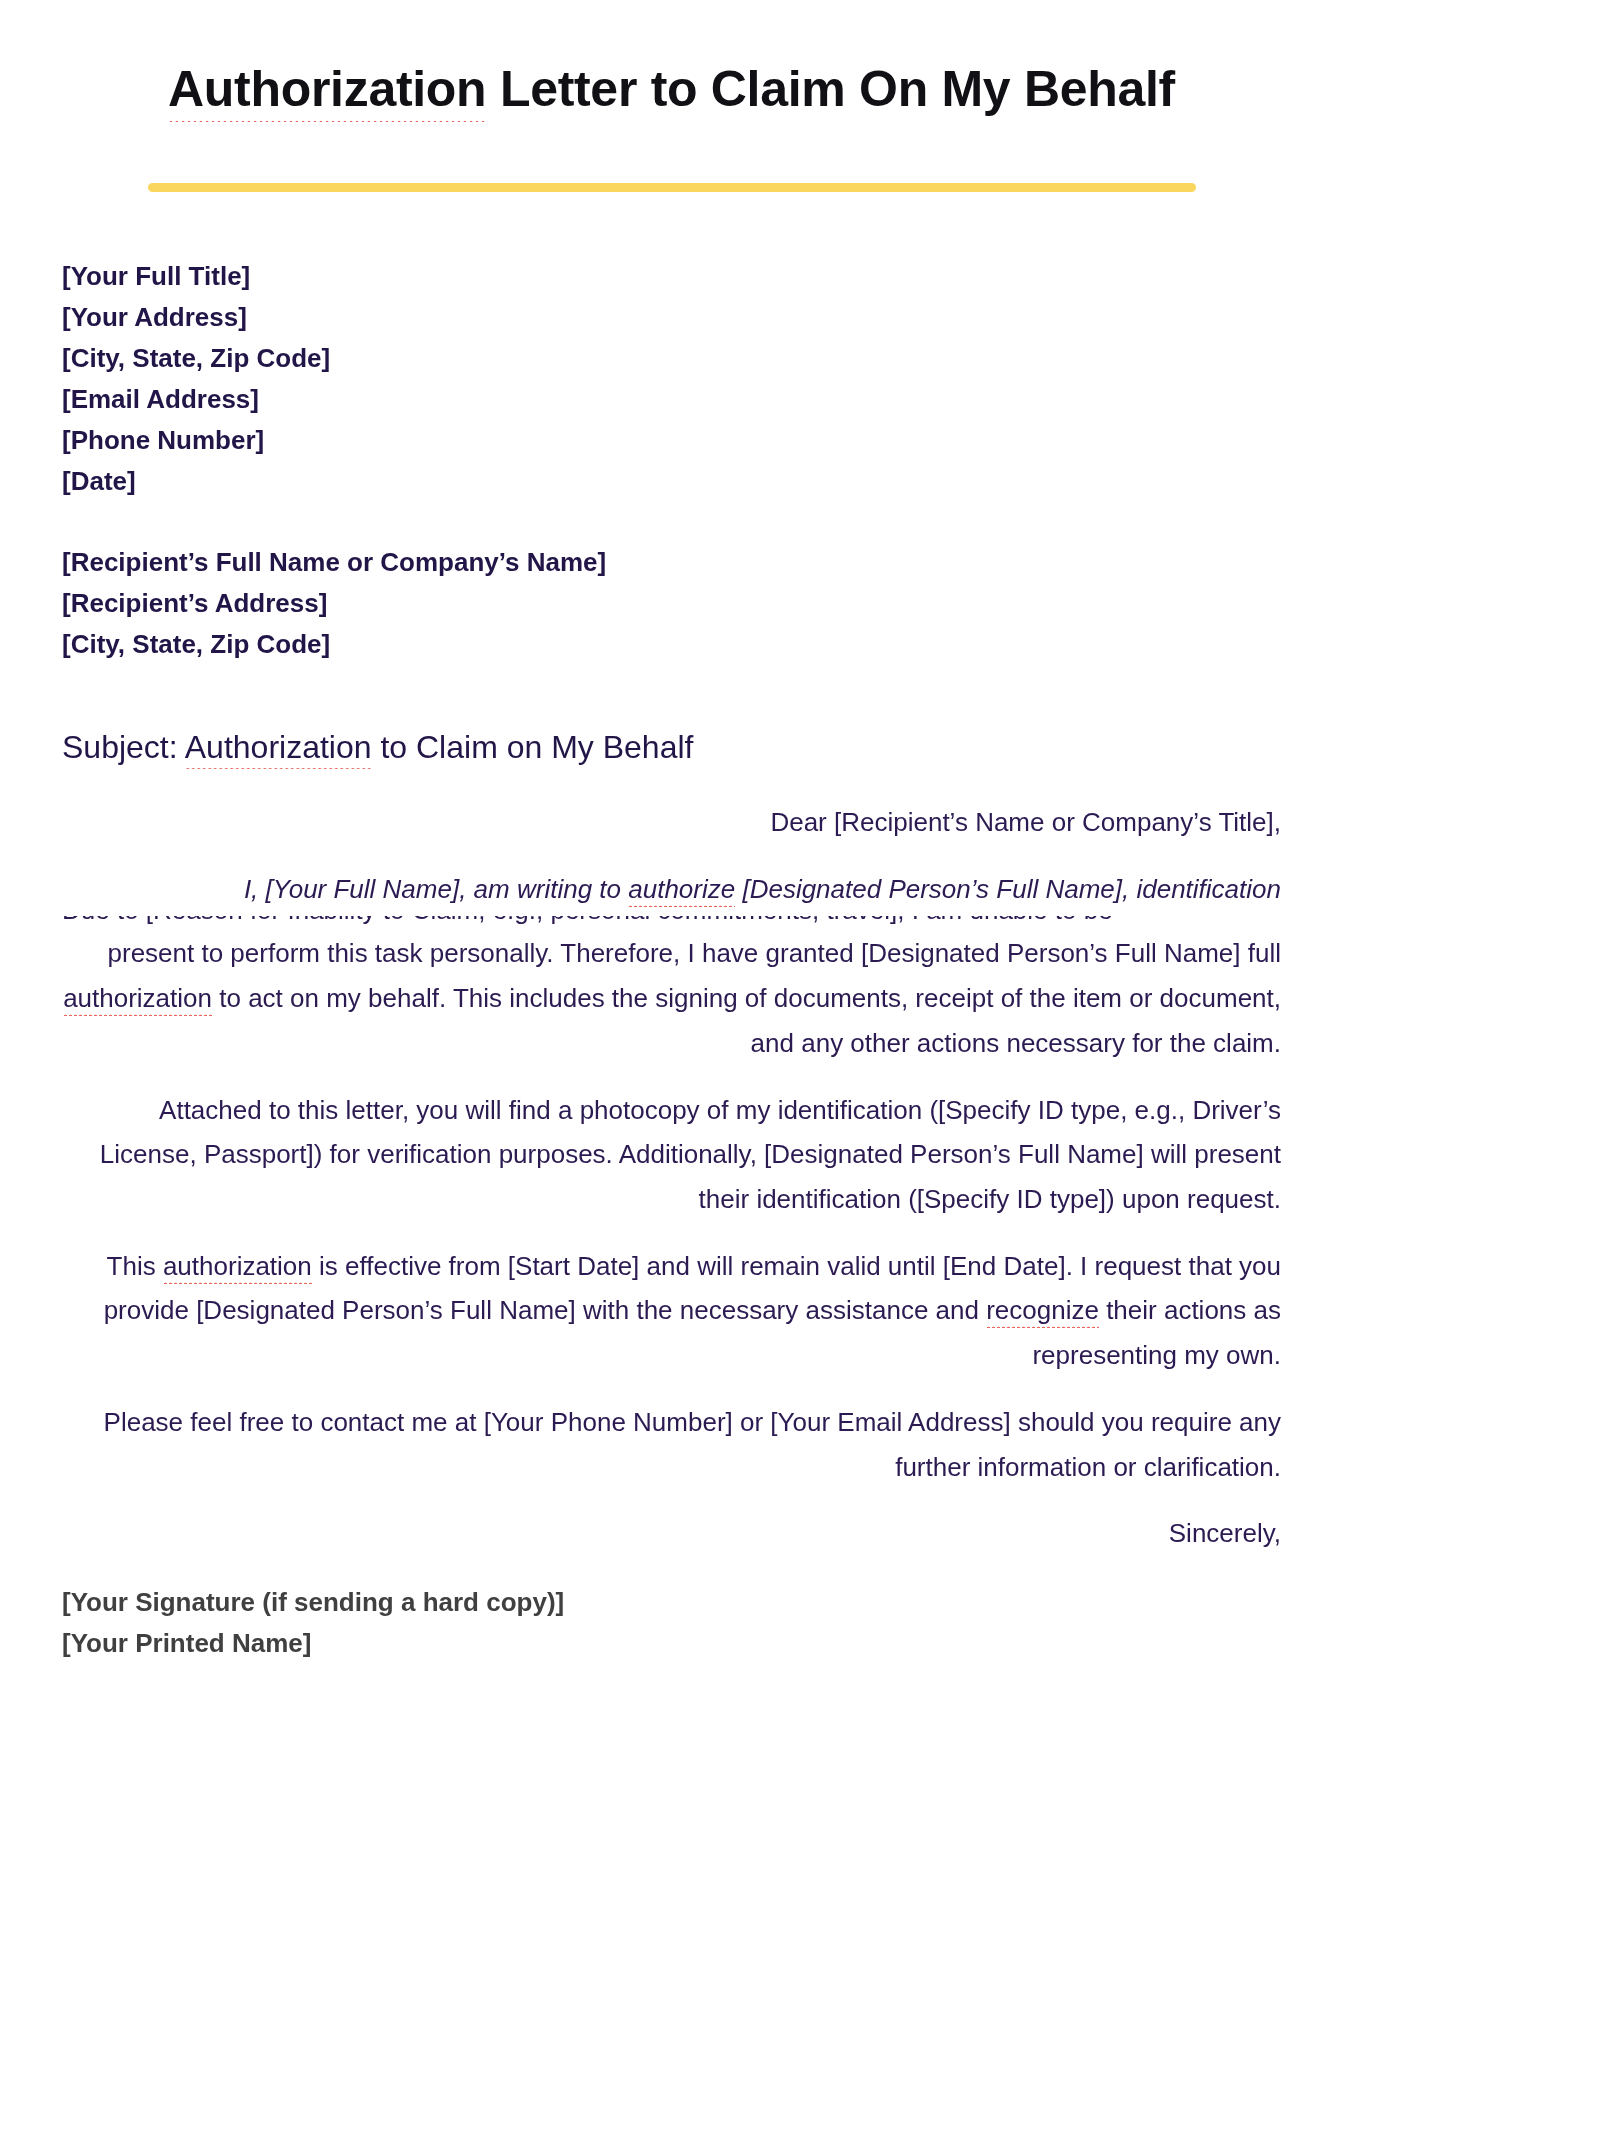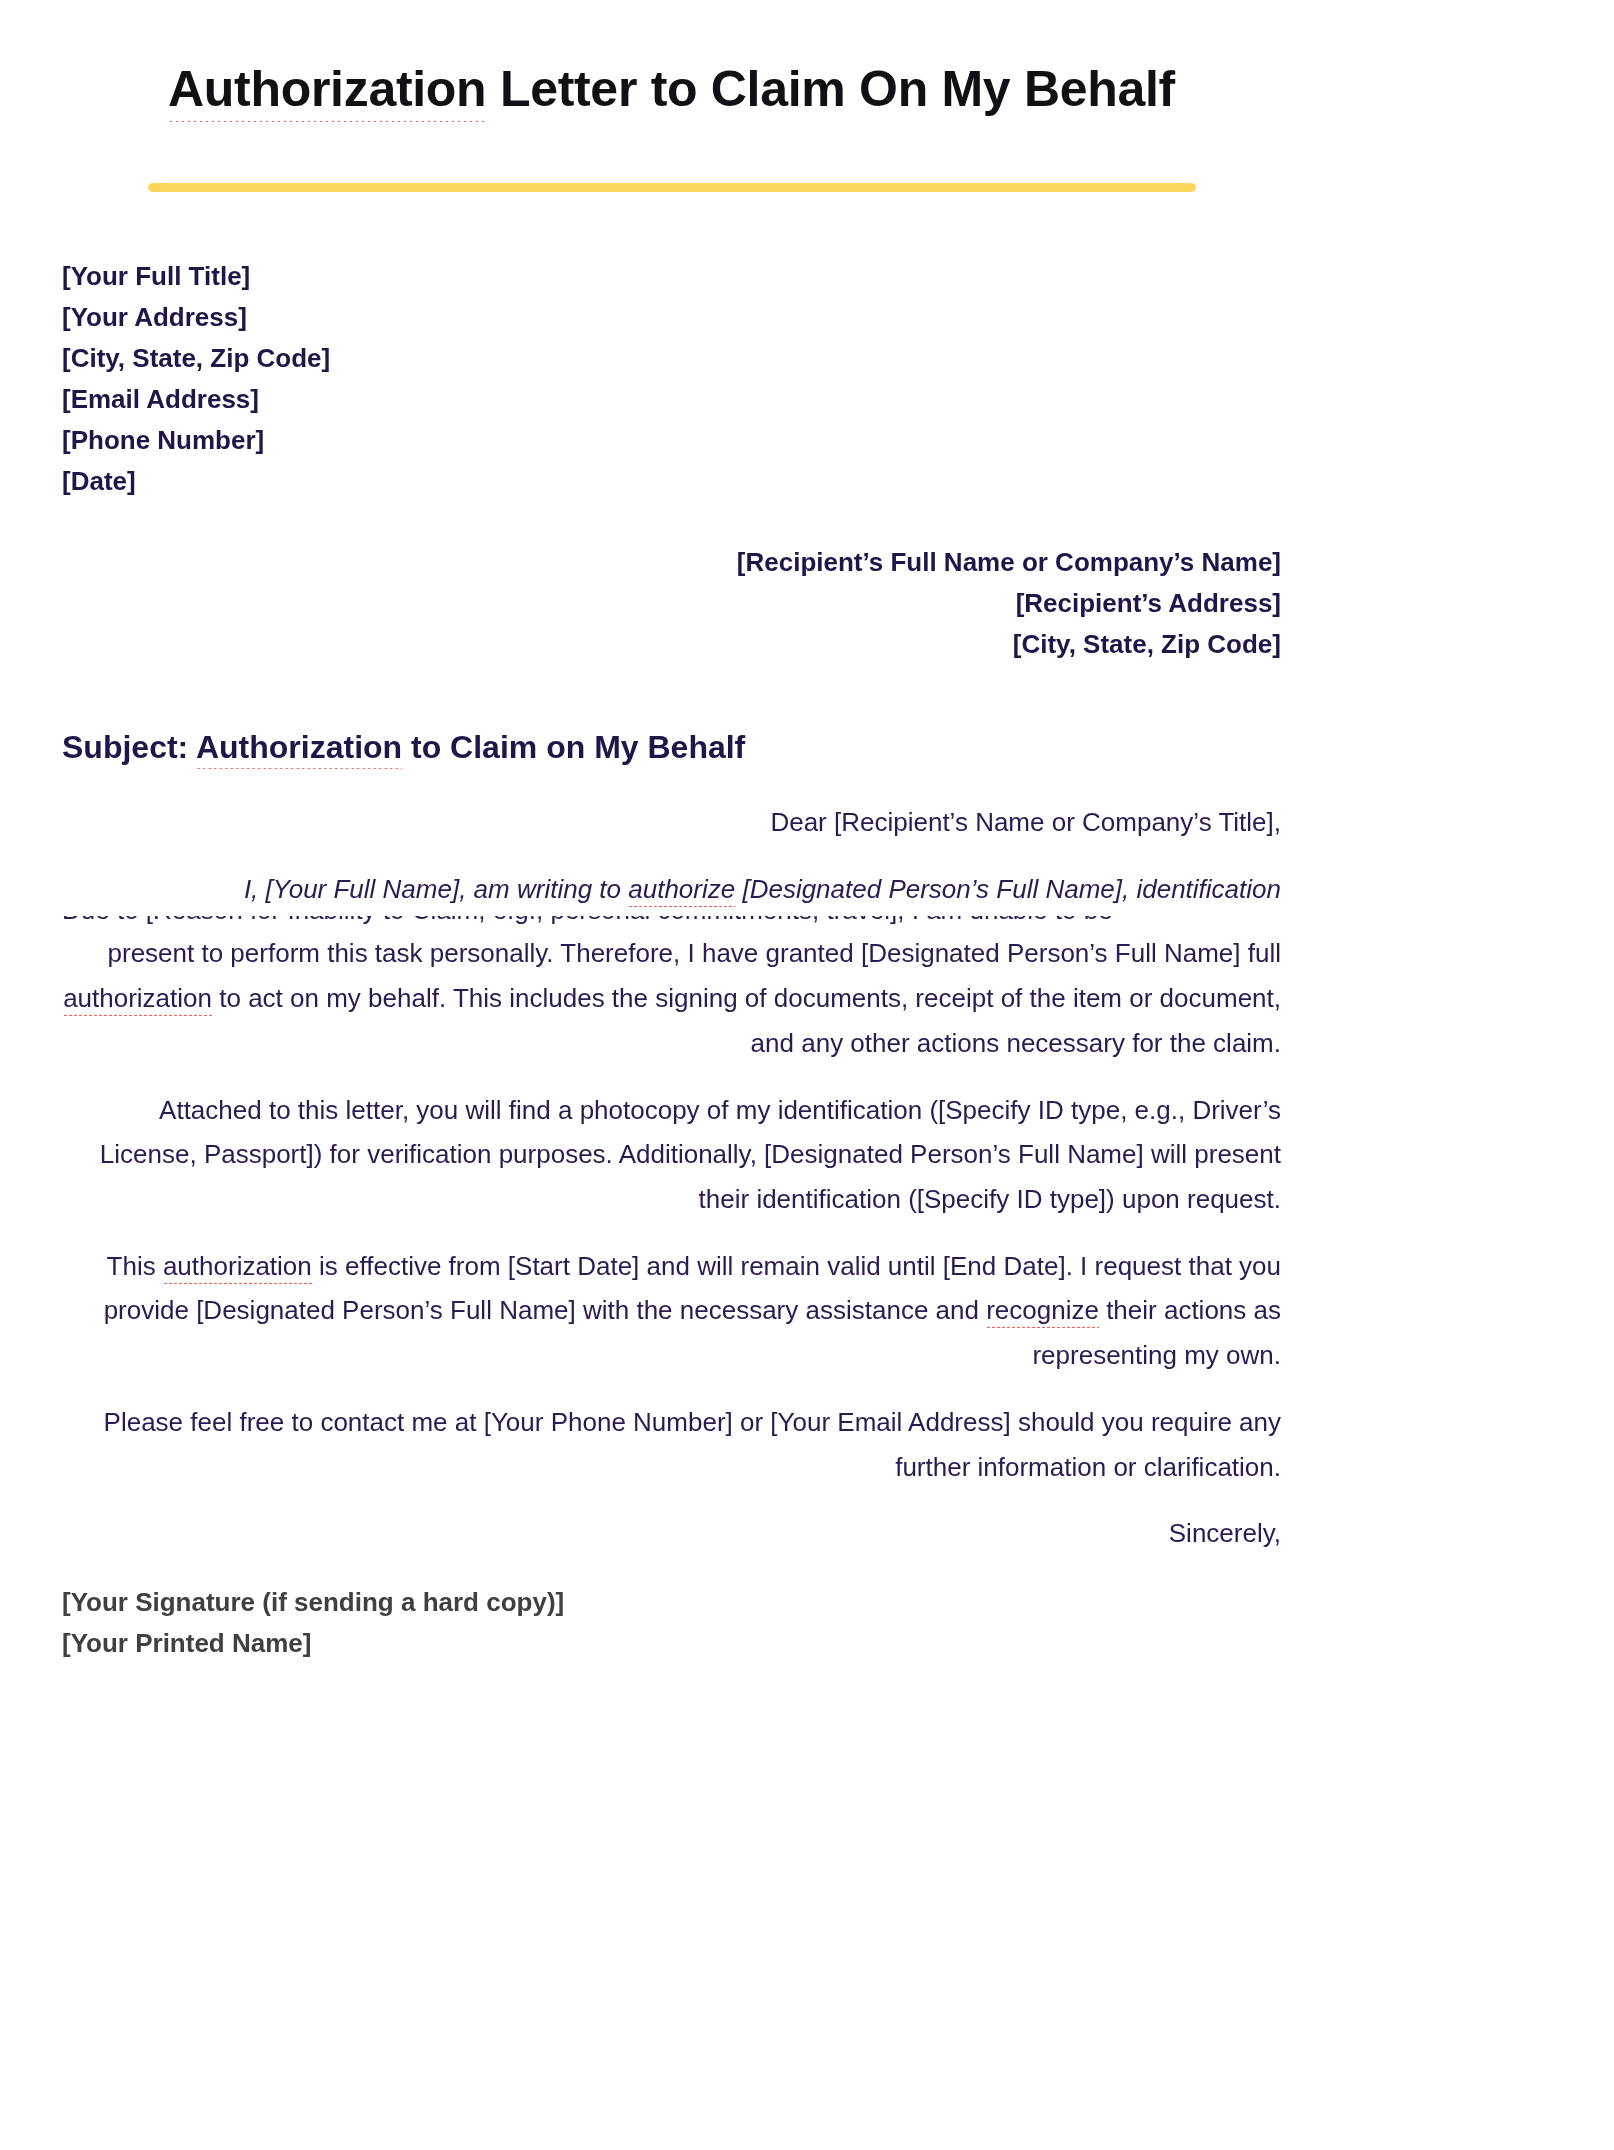--- a/index.html
+++ b/index.html
@@ -47,37 +47,36 @@
     width: 1048px;
     margin: 0 auto;
   }
 
   
   .sender-block {
     margin-top: 64px;
   }
   .recipient-block {
     margin-top: 40px;
-    text-align: right;
   }
 
   .ph-line {
     font-size: 26px;
     line-height: 1.58;
     font-weight: bold;
     color: #221548;
     white-space: nowrap;
   }
 
   
   .subject {
     margin-top: 60px;
     font-size: 32px;
     line-height: 1.4;
-    font-weight: bold;
+    font-weight: normal;
     color: #221548;
   }
 
   
   .body-block {
     margin-top: 30px;
   }
   p.para {
     margin: 0 0 22px 0;
     font-size: 26px;

